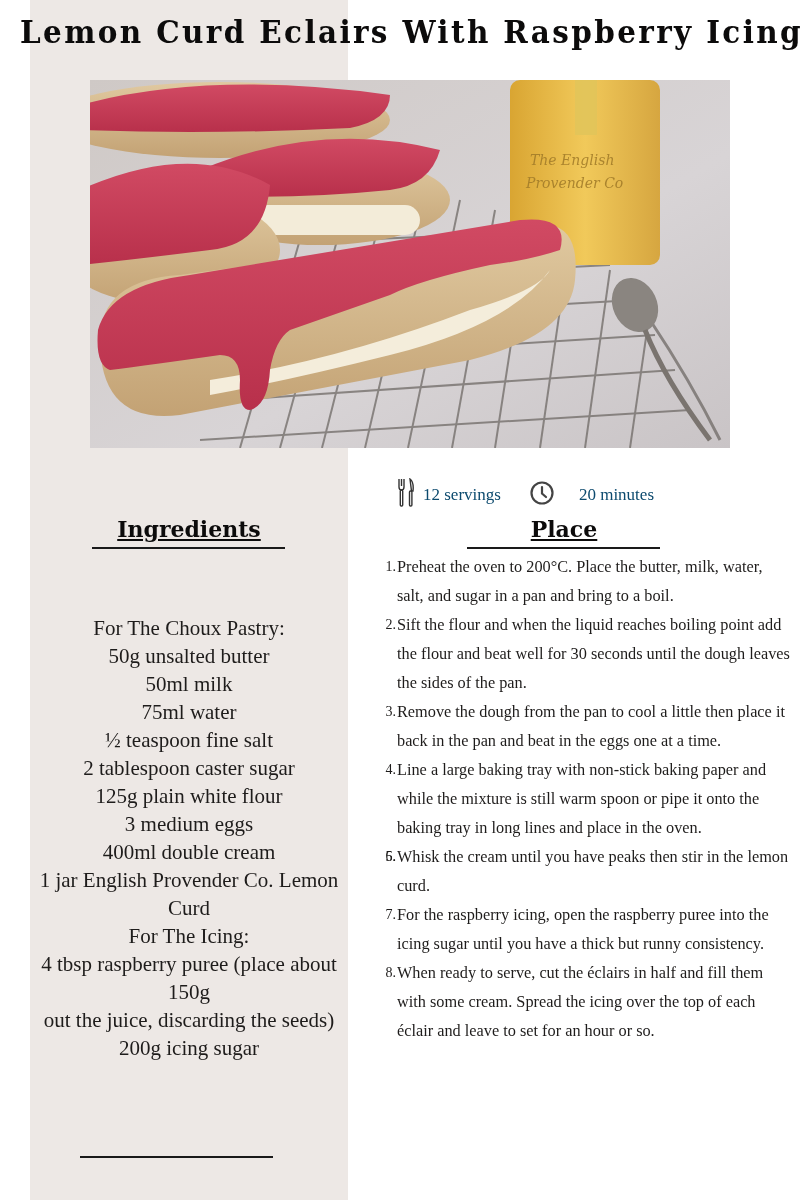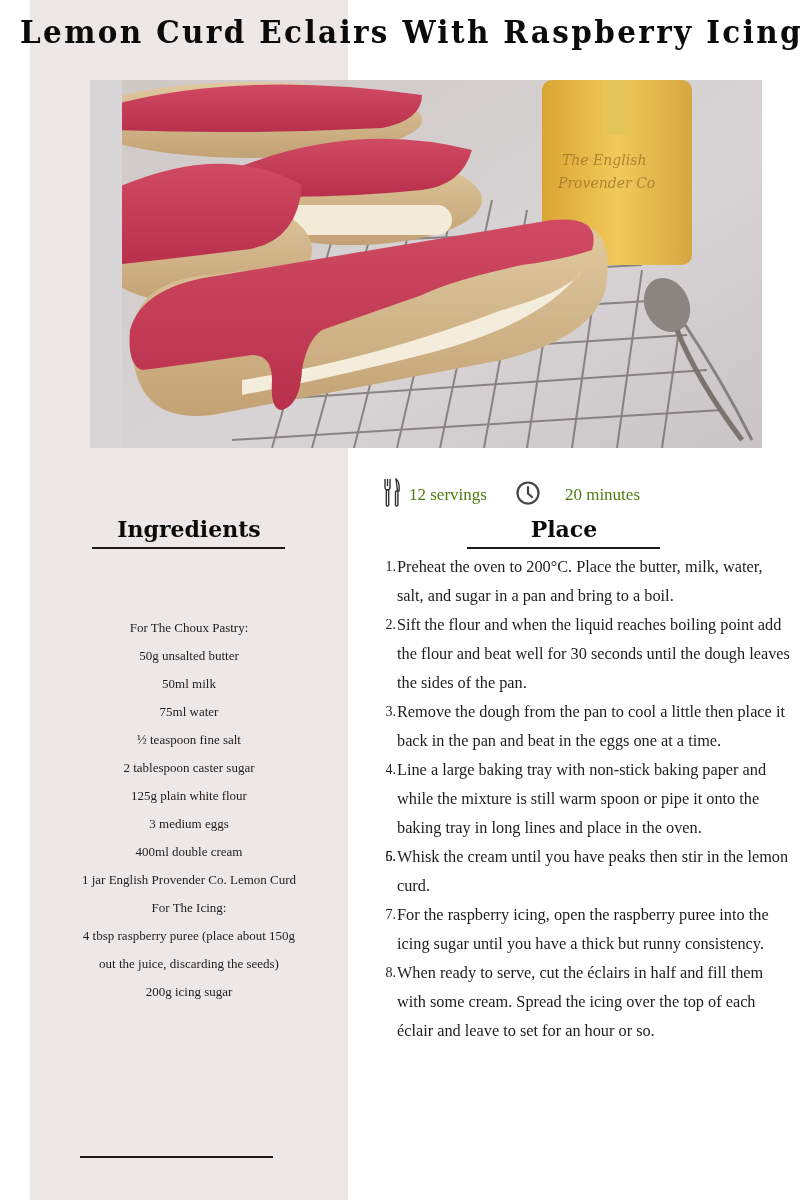--- a/index.html
+++ b/index.html
@@ -33,67 +33,67 @@
     transform-origin: center;
     margin: 0;
     white-space: nowrap;
   }
   .photo {
     position: absolute;
     left: 90px; top: 80px;
     width: 640px; height: 368px;
     overflow: hidden;
     background: #d9d6d8;
-    padding-left: 32px;
   }
   .photo svg { display:block; width:100%; height:100%; }
 
   .meta {
     position: absolute;
-    top: 478px; left: 383px;
+    top: 478px; left: 397px;
     height: 34px;
     display: flex; align-items: center;
     font-size: 17px;
-    color: #4d7c0f;
+    color: #0c4a6e;
     font-family: Liberation Serif, serif;
   }
   .meta .item { display:flex; align-items:center; }
   .meta .icon { display:inline-block; }
   .meta .servings-label { margin-left: 8px; }
   .meta .clock { margin-left: 28px; }
   .meta .time-label { margin-left: 24px; }
 
   .section-heading {
     position: absolute;
     font-family: "DejaVu Serif", "Liberation Serif", serif;
     font-weight: bold;
     font-size: 22px;
     text-align: center;
     color: #0c0b0b;
     margin: 0;
+    text-decoration: underline;
   }
   .ingredients-heading { left: 92px; width: 194px; top: 516px; }
   .method-heading { left: 467px; width: 194px; top: 516px; }
   .rule {
     position: absolute;
     height: 1.5px;
     background: #1a1a1a;
   }
   .ingredients-rule { left: 92px; width: 193px; top: 547px; }
   .method-rule { left: 467px; width: 193px; top: 547px; }
   .bottom-rule { left: 80px; width: 193px; top: 1156px; }
 
   .ingredients-list {
     position: absolute;
     left: 30px; width: 318px;
     top: 614px;
     margin: 0; padding: 0;
     list-style: none;
     text-align: center;
-    font-size: 13px;
+    font-size: 21px;
     line-height: 28px;
     color: #1e1c1b;
   }
   .ingredients-list li { margin: 0; padding: 0 6px; }
 
   .method-list {
     position: absolute;
     left: 372px; width: 420px;
     top: 552px;
     margin: 0; padding: 0;

